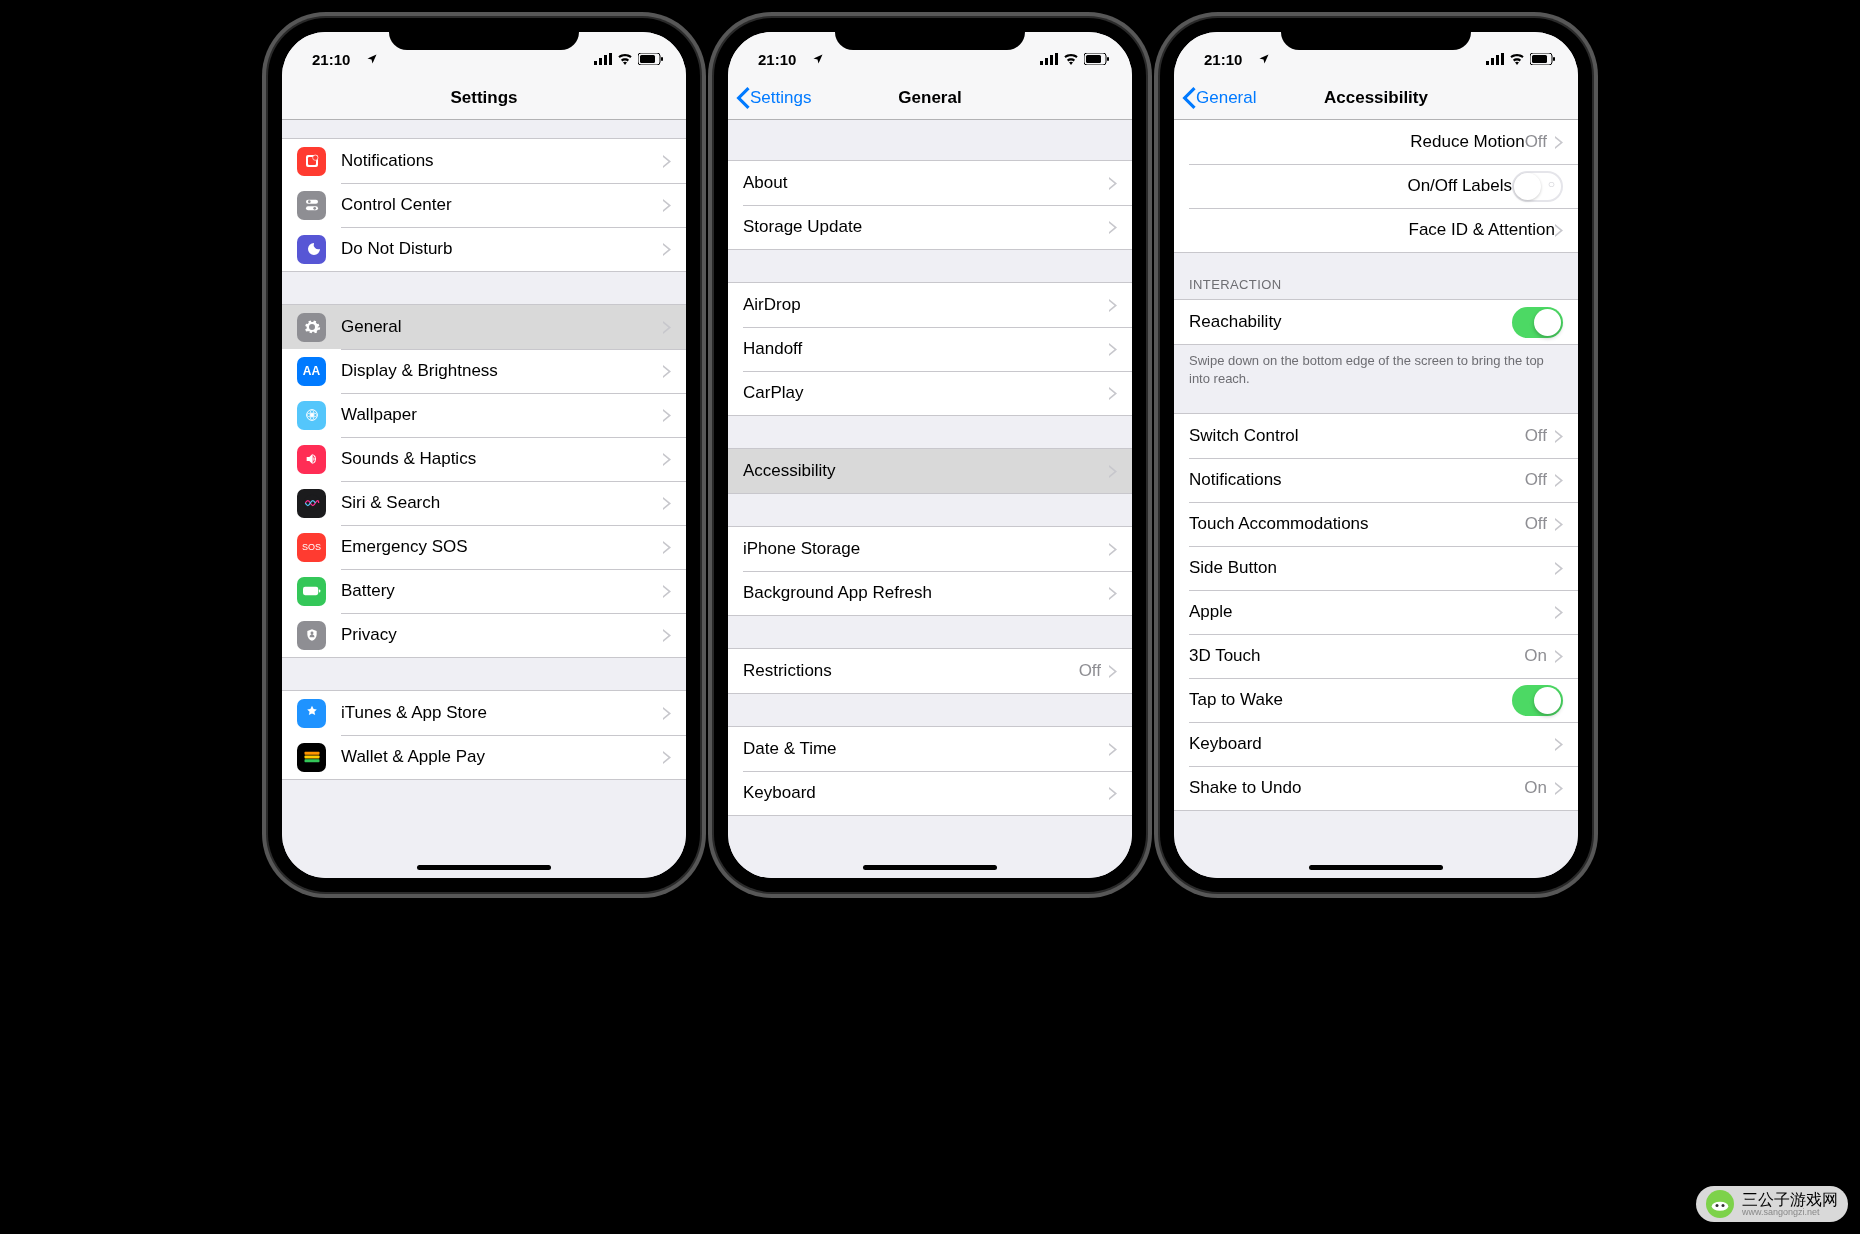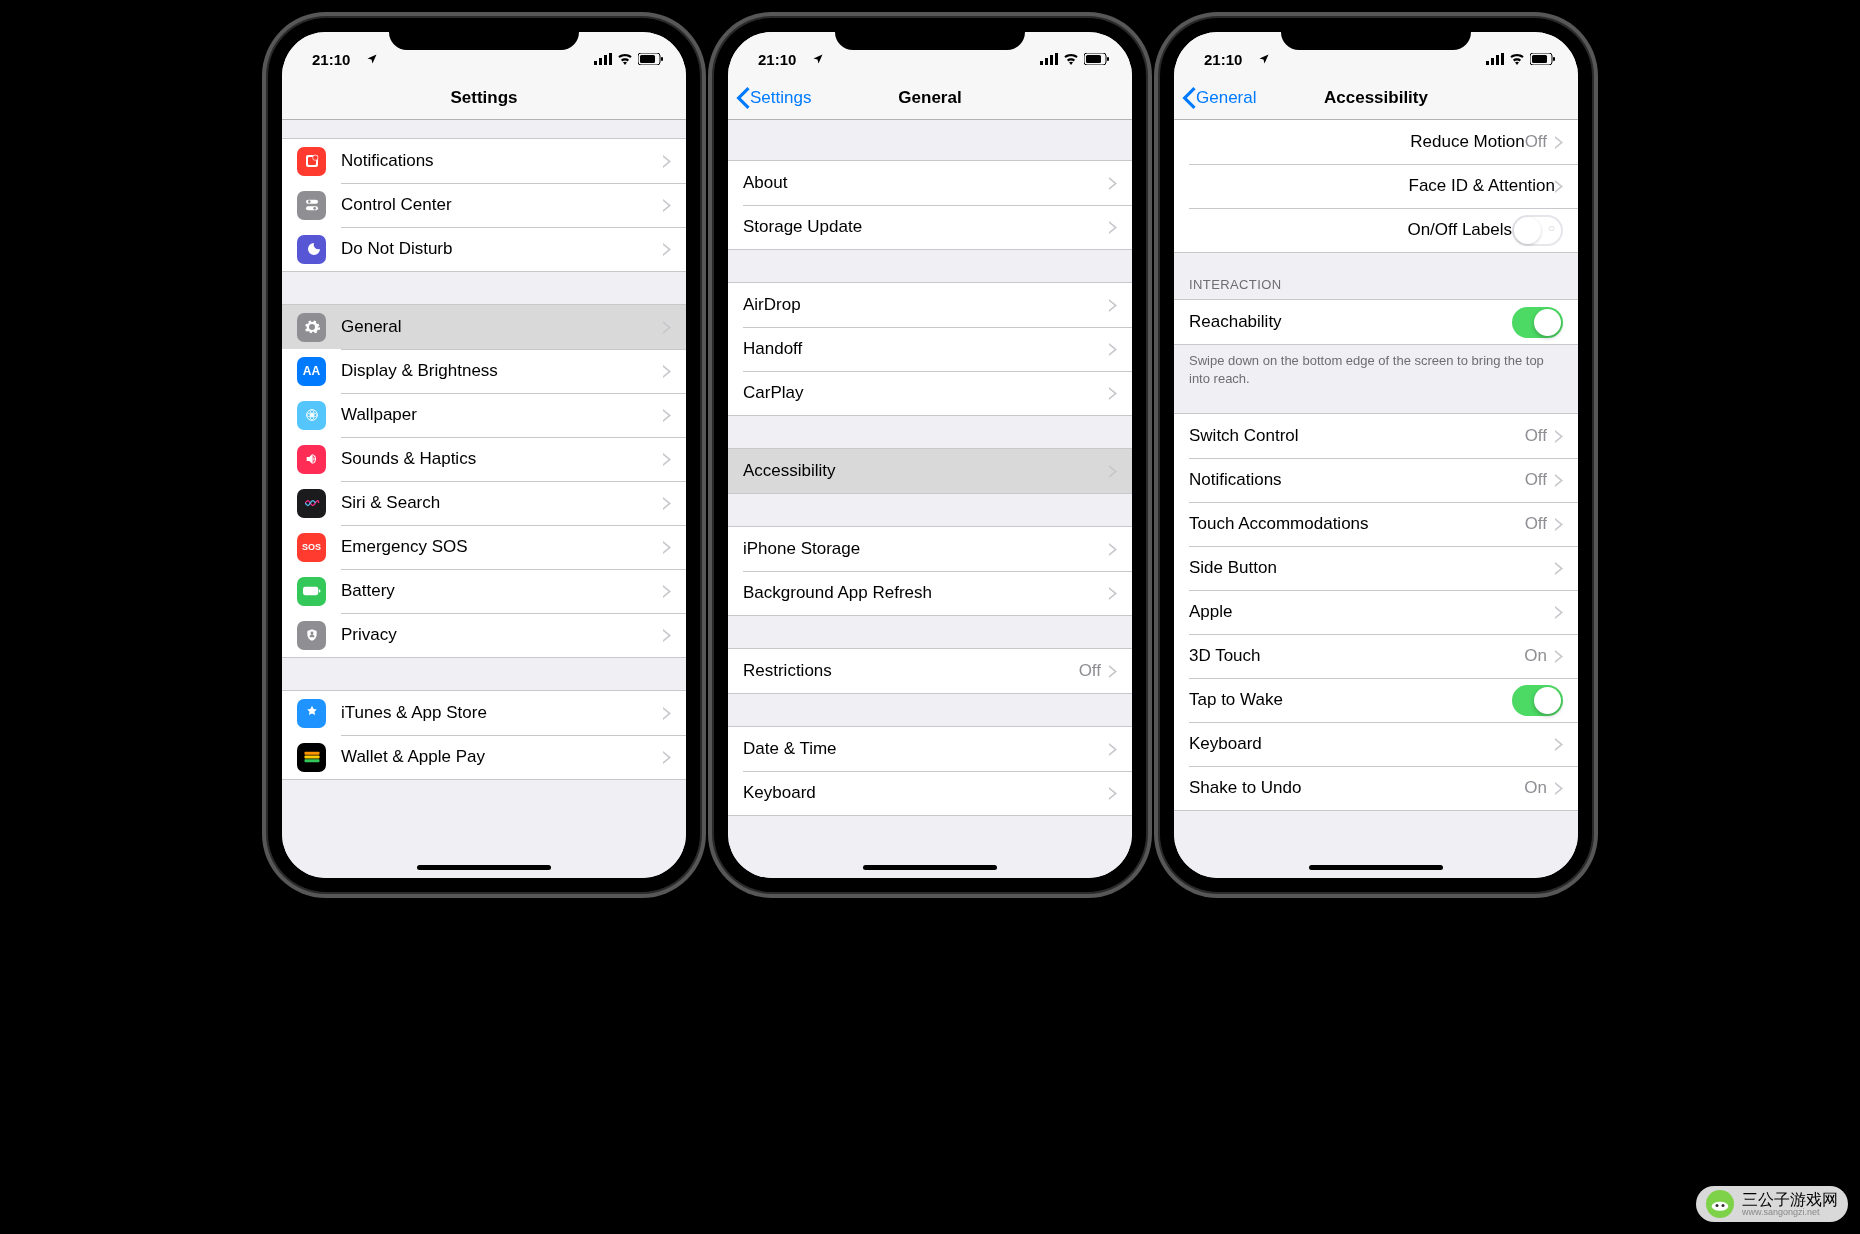--- a/index.html
+++ b/index.html
@@ -351,21 +351,21 @@
             </span>
             <span class="label">Siri &amp; Search</span>
             <span class="chev">
               <svg viewBox="0 0 8 13">
                 <path fill="#c7c7cc" d="M0 0l8 6.5L0 13l0-2 5.5-4.5L0 2z"></path>
               </svg>
             </span>
           </div>
           <div class="row has-icon">
             <span class="icon-box" style="background:#ff3b30">
-              <span style="font-size:9px;font-weight:700">SOS</span>
+              <span style="font-size:9px;font-weight:400">SOS</span>
             </span>
             <span class="label">Emergency SOS</span>
             <span class="chev">
               <svg viewBox="0 0 8 13">
                 <path fill="#c7c7cc" d="M0 0l8 6.5L0 13l0-2 5.5-4.5L0 2z"></path>
               </svg>
             </span>
           </div>
           <div class="row has-icon">
             <span class="icon-box" style="background:#34c759">
@@ -621,31 +621,31 @@
           <div class="row">
             <span class="label">Reduce Motion</span>
             <span class="value">Off</span>
             <span class="chev">
               <svg viewBox="0 0 8 13">
                 <path fill="#c7c7cc" d="M0 0l8 6.5L0 13l0-2 5.5-4.5L0 2z"></path>
               </svg>
             </span>
           </div>
           <div class="row">
-            <span class="label">Face ID &amp; Attention</span>
-            <span class="chev">
-              <svg viewBox="0 0 8 13">
-                <path fill="#c7c7cc" d="M0 0l8 6.5L0 13l0-2 5.5-4.5L0 2z"></path>
-              </svg>
-            </span>
-          </div>
-          <div class="row">
             <span class="label">On/Off Labels</span>
             <span class="switch off labels">
               <span class="knob"></span>
+            </span>
+          </div>
+          <div class="row">
+            <span class="label">Face ID &amp; Attention</span>
+            <span class="chev">
+              <svg viewBox="0 0 8 13">
+                <path fill="#c7c7cc" d="M0 0l8 6.5L0 13l0-2 5.5-4.5L0 2z"></path>
+              </svg>
             </span>
           </div>
         </div>
       <div class="gap-sm"></div>
       <div class="section-header">INTERACTION</div>
       <div class="group" id="p3g2">
           <div class="row">
             <span class="label">Reachability</span>
             <span class="switch on">
               <span class="knob"></span>

